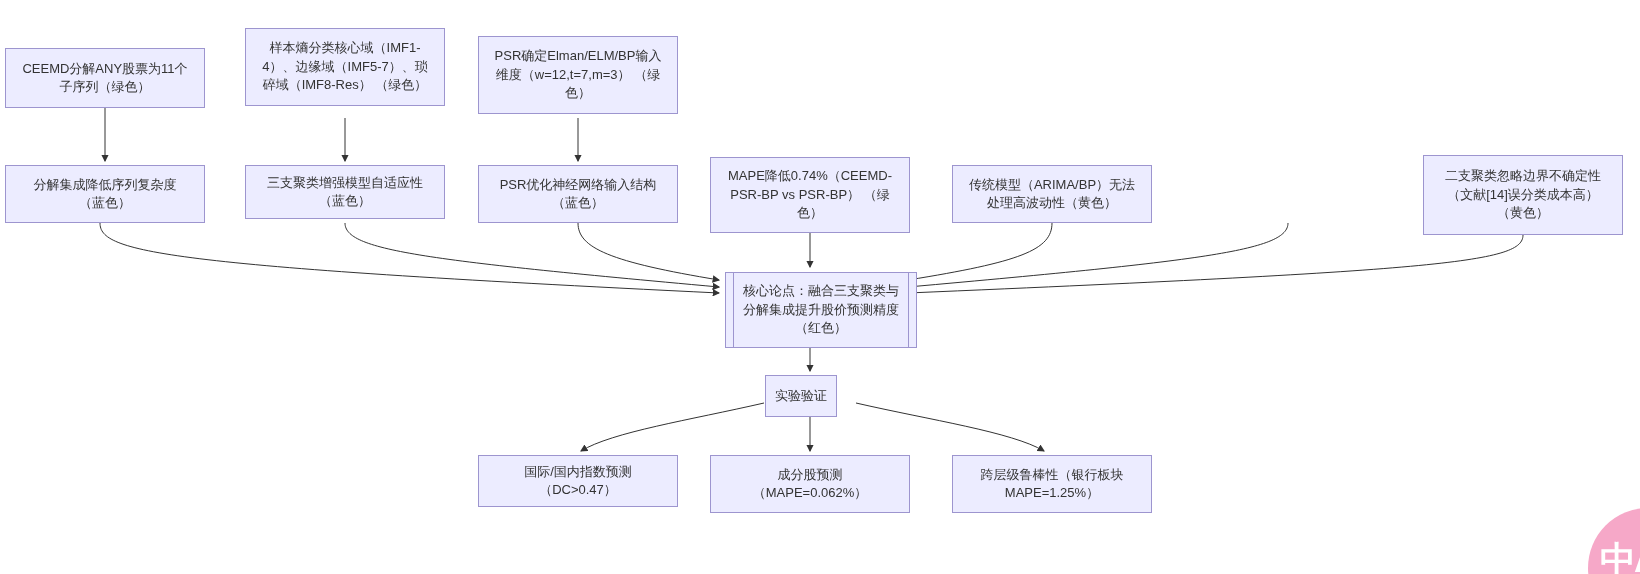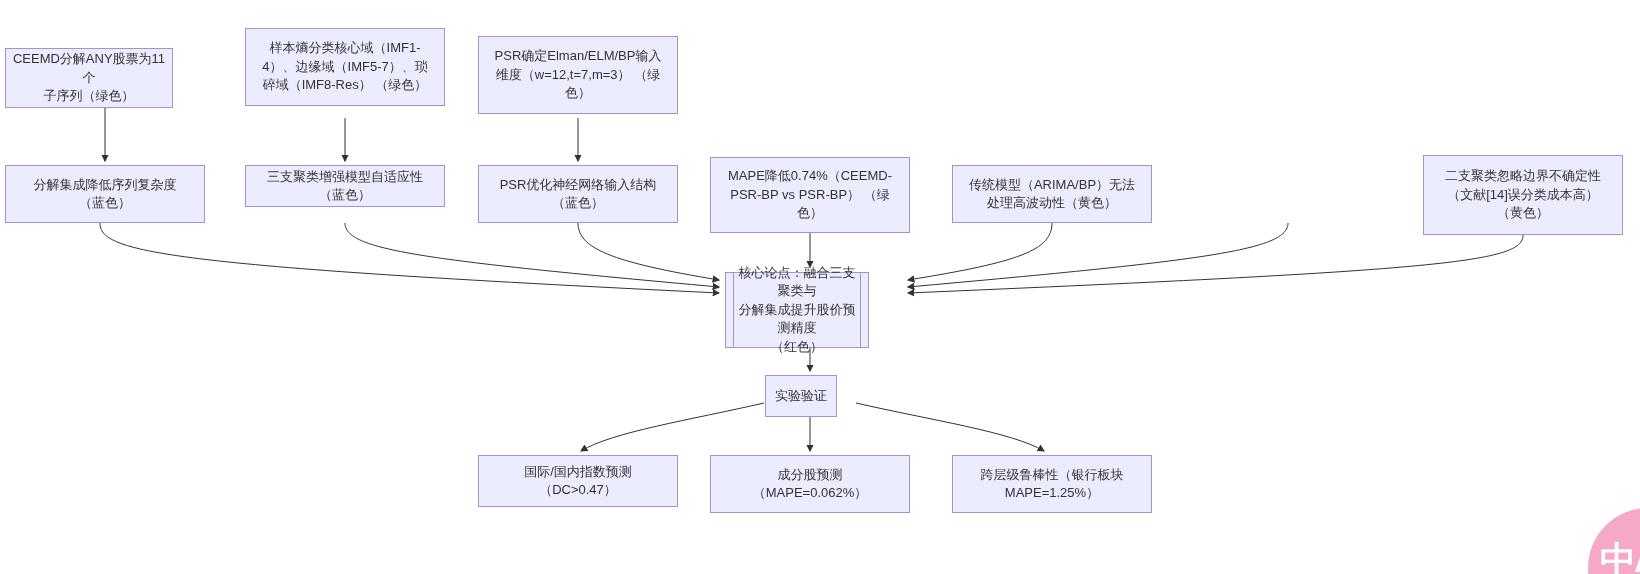--- a/index.html
+++ b/index.html
@@ -81,40 +81,40 @@
       <path marker-end="url(#arrow)" d="M 1052 223 C 1052 250, 1020 262, 908 280"></path>
       <path marker-end="url(#arrow)" d="M 1288 223 C 1288 250, 1210 260, 908 287"></path>
       <path marker-end="url(#arrow)" d="M 1523 235 C 1523 262, 1450 270, 908 293"></path>
       <path marker-end="url(#arrow)" d="M 810 348 L 810 371"></path>
       <path marker-end="url(#arrow)" d="M 764 403 C 690 420, 612 432, 581 451"></path>
       <path marker-end="url(#arrow)" d="M 810 417 L 810 451"></path>
       <path marker-end="url(#arrow)" d="M 856 403 C 930 420, 1012 432, 1044 451"></path>
     </g>
   </svg>
 
-  <div class="node" style="left:5px;   top:48px; width:168px; height:60px">
+  <div class="node" style="left:5px;   top:48px; width:200px; height:60px">
     <span class="node-label">CEEMD分解ANY股票为11个
 子序列（绿色）</span>
   </div>
   <div class="node" style="left:245px; top:28px; width:200px; height:78px">
     <span class="node-label">样本熵分类核心域（IMF1-
 4）、边缘域（IMF5-7）、琐
 碎域（IMF8-Res） （绿色）</span>
   </div>
   <div class="node" style="left:478px; top:36px; width:200px; height:78px">
     <span class="node-label">PSR确定Elman/ELM/BP输入
 维度（w=12,t=7,m=3） （绿
 色）</span>
   </div>
 
   <div class="node" style="left:5px;    top:165px; width:200px; height:58px">
     <span class="node-label">分解集成降低序列复杂度
 （蓝色）</span>
   </div>
-  <div class="node" style="left:245px;  top:165px; width:200px; height:42px">
+  <div class="node" style="left:245px;  top:165px; width:200px; height:54px">
     <span class="node-label">三支聚类增强模型自适应性
 （蓝色）</span>
   </div>
   <div class="node" style="left:478px;  top:165px; width:200px; height:58px">
     <span class="node-label">PSR优化神经网络输入结构
 （蓝色）</span>
   </div>
   <div class="node" style="left:710px;  top:157px; width:200px; height:76px">
     <span class="node-label">MAPE降低0.74%（CEEMD-
 PSR-BP vs PSR-BP） （绿
@@ -123,21 +123,21 @@
   <div class="node" style="left:952px;  top:165px; width:200px; height:58px">
     <span class="node-label">传统模型（ARIMA/BP）无法
 处理高波动性（黄色）</span>
   </div>
   <div class="node" style="left:1423px; top:155px; width:200px; height:80px">
     <span class="node-label">二支聚类忽略边界不确定性
 （文献[14]误分类成本高）
 （黄色）</span>
   </div>
 
-  <div class="node subroutine" style="left:725px; top:272px; width:144px; height:76px; padding:14px 12px">
+  <div class="node subroutine" style="left:725px; top:272px; width:192px; height:76px; padding:14px 12px">
     <span class="wall wall-left"></span>
     <span class="wall wall-right"></span>
     <span class="node-label">核心论点：融合三支聚类与
 分解集成提升股价预测精度
 （红色）</span>
   </div>
 
   <div class="node" style="left:765px; top:375px; width:72px; height:42px">
     <span class="node-label">实验验证</span>
   </div>

